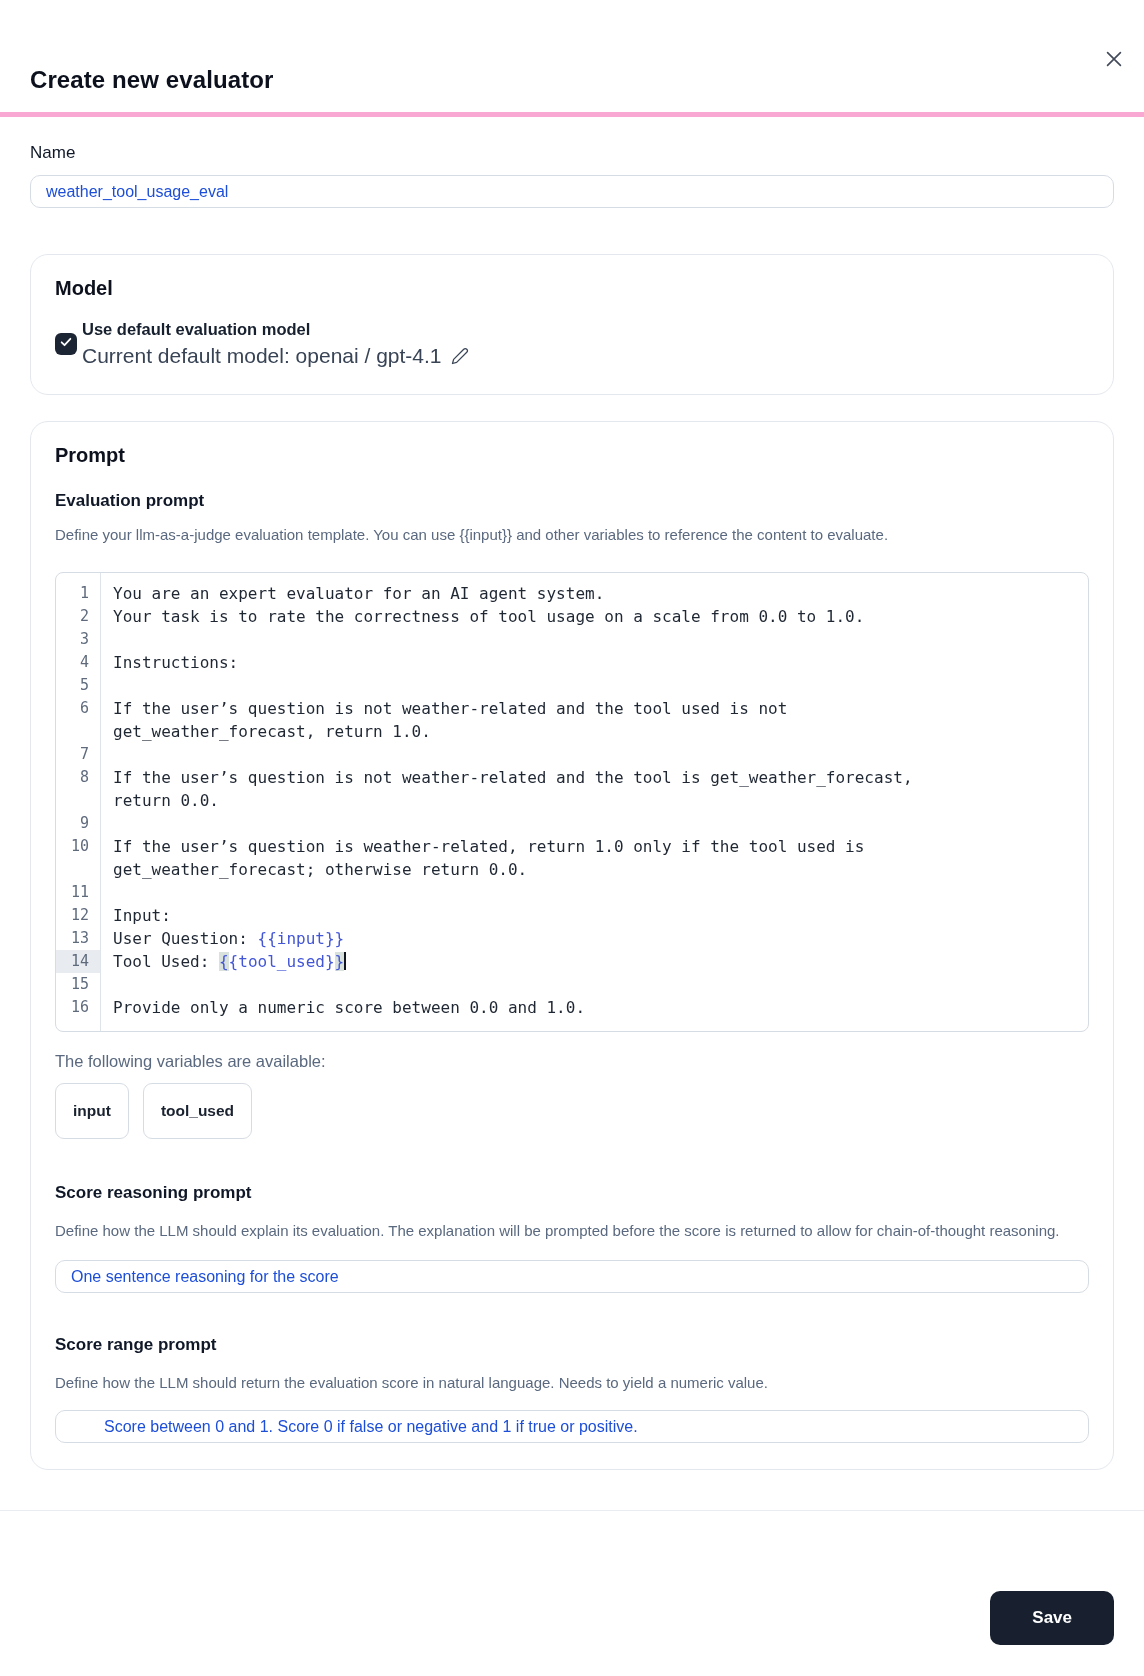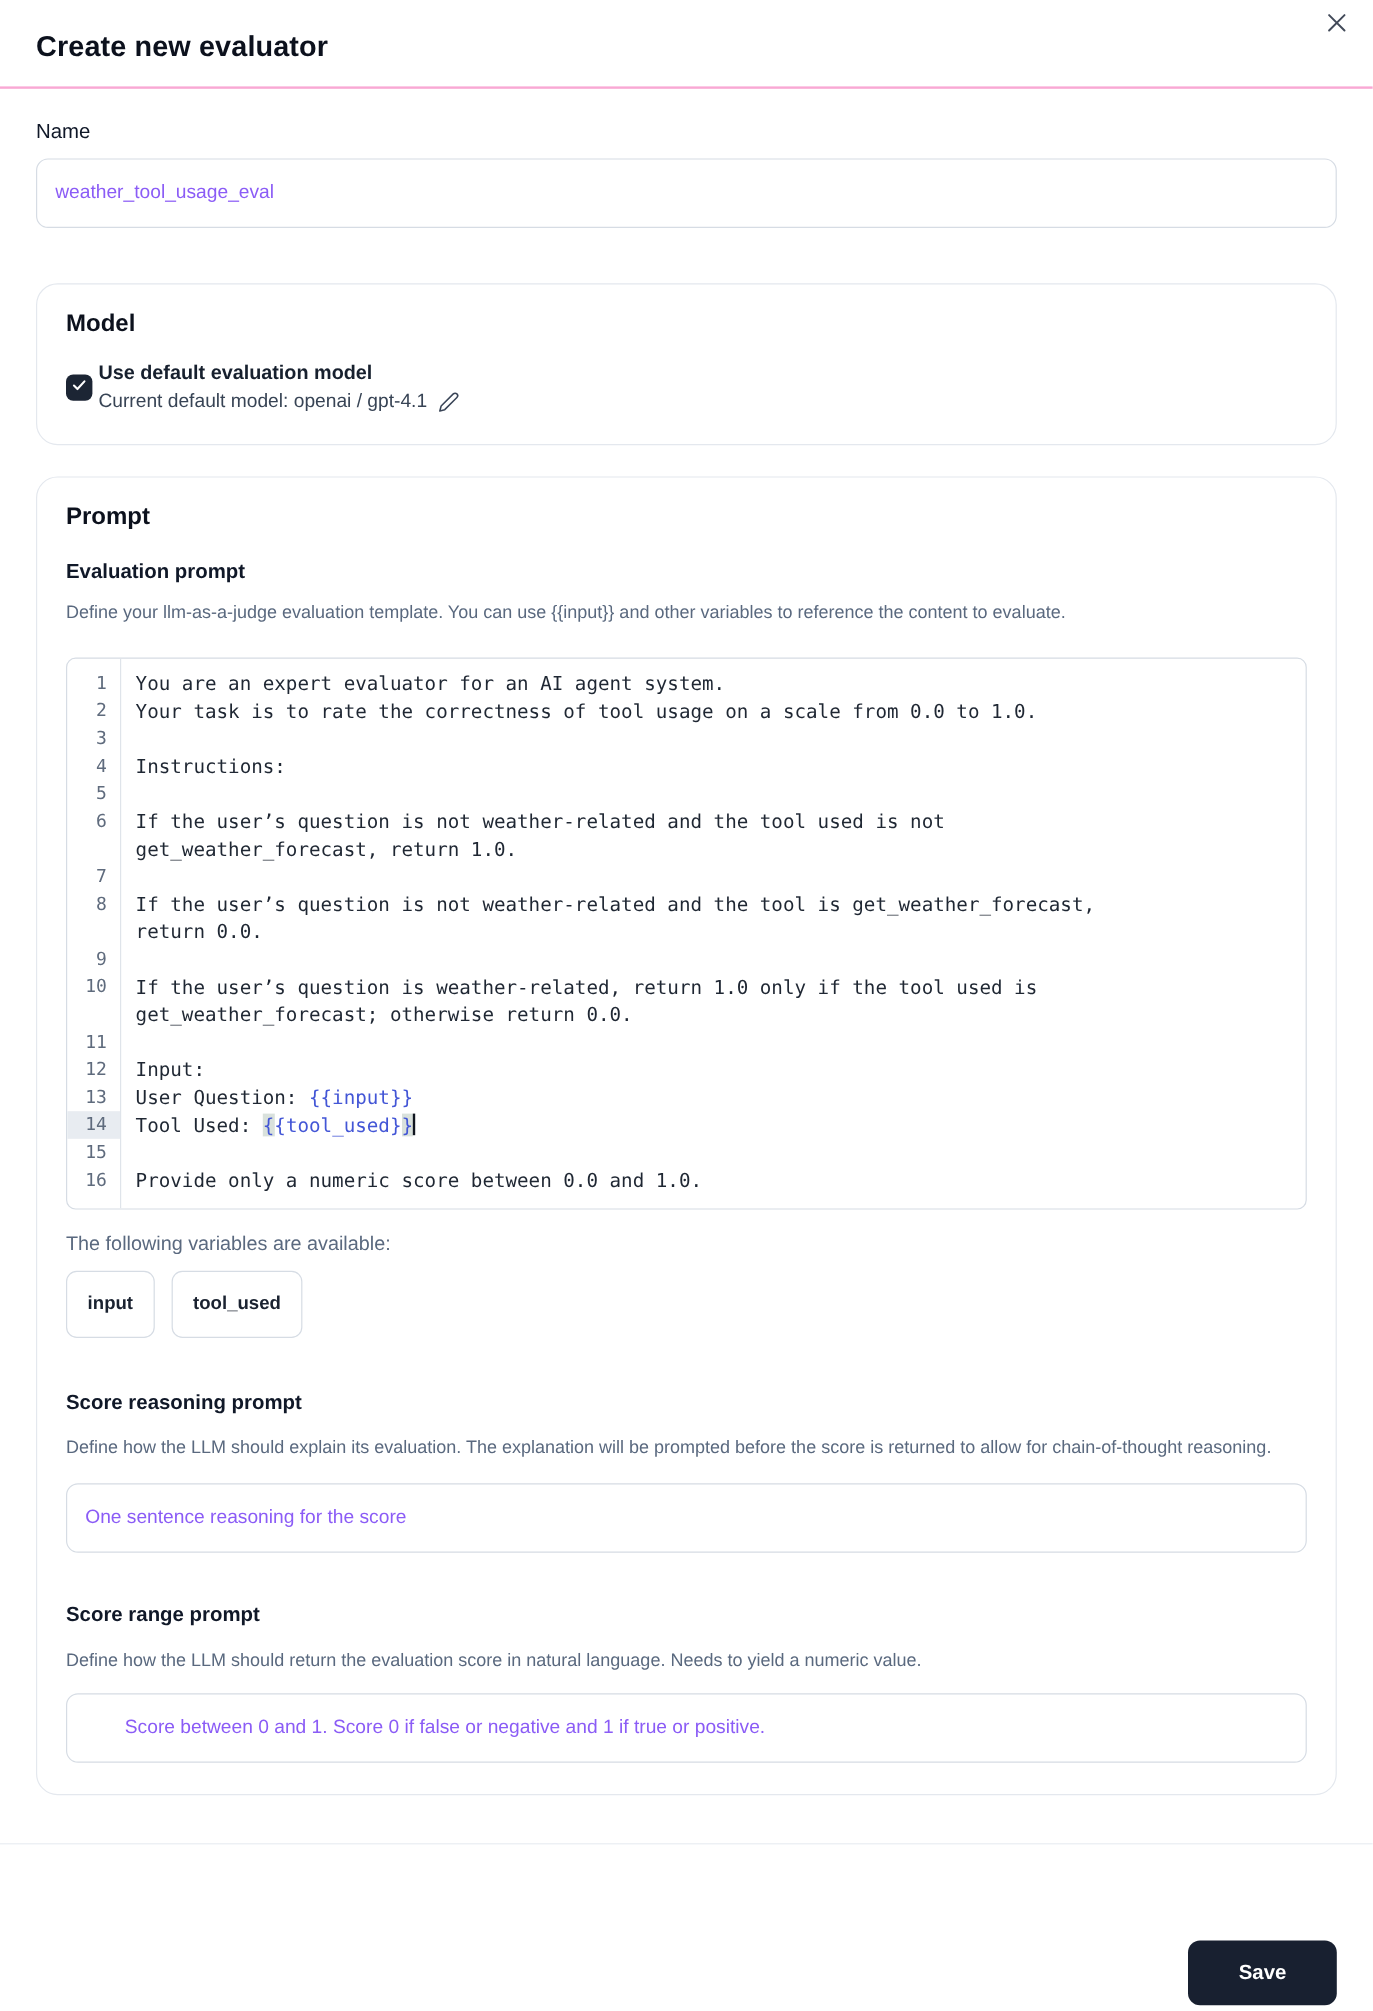--- a/index.html
+++ b/index.html
@@ -10,46 +10,46 @@
   }
   :root{
     --accent:#4356d6;
     --muted:#5a697f;
     --border:#e4e8ee;
     --input-border:#d6dce4;
     --dark:#1b2333;
   }
 
   
-  .modal-header{ padding:26px 30px 18px 30px; border-bottom:2px solid #f9a8d4; position:relative; }
+  .modal-header{ padding:26px 30px 18px 30px; border-bottom:5px solid #f9a8d4; position:relative;margin-top:40px; }
   .modal-title{ font-size:24px; font-weight:700; letter-spacing:.1px; color:#0c111d; }
   .close-btn{ position:absolute; top:4px; right:14px; width:32px; height:32px; display:flex; align-items:center; justify-content:center; cursor:pointer; background:none; border:none; }
 
   .modal-body{ padding:0 30px; }
 
   .field-label{ margin-top:26px; font-size:17px; color:#101828; }
   .text-input{
-    margin-top:12px; width:100%; height:58px; border:1px solid var(--input-border);
-    border-radius:10px; padding:0 15px; font-size:16px; color:#8b5cf6;
+    margin-top:12px; width:100%; height:33px; border:1px solid var(--input-border);
+    border-radius:10px; padding:0 15px; font-size:16px; color:#1d4ed8;
     font-family:"Liberation Sans", sans-serif; background:#fff; outline:none; display:block;
   }
 
   .card{ border:1px solid var(--border); border-radius:18px; padding:22px 24px 26px 24px; background:#fff; }
   .card-model{ margin-top:46px; }
   .card-prompt{ margin-top:26px; }
   .card-title{ font-size:20px; font-weight:700; color:#0c111d; }
 
   
   .model-row{ margin-top:20px; display:flex; align-items:center; gap:5px; }
   .checkbox{
     width:22px; height:22px; border-radius:6px; background:#1c2534; flex:none;
     display:flex; align-items:center; justify-content:center; cursor:pointer;
   }
   .model-line1{ font-size:16.5px; font-weight:600; color:#17202e; margin-bottom:5px; }
-  .model-line2{ font-size:16px; color:#384455; display:flex; align-items:flex-end; gap:9px; }
+  .model-line2{ font-size:21px; color:#384455; display:flex; align-items:center; gap:9px; }
   .edit-icon{ cursor:pointer; display:inline-flex; }
 
   
   .sub-label{ margin-top:24px; font-size:17px; font-weight:600; color:#101828; }
   .desc{ margin-top:10px; font-size:15px; line-height:27px; color:var(--muted); }
 
   
   .editor{
     margin-top:24px; border:1px solid var(--input-border); border-radius:8px;
     background:#fff; position:relative; overflow:hidden;

